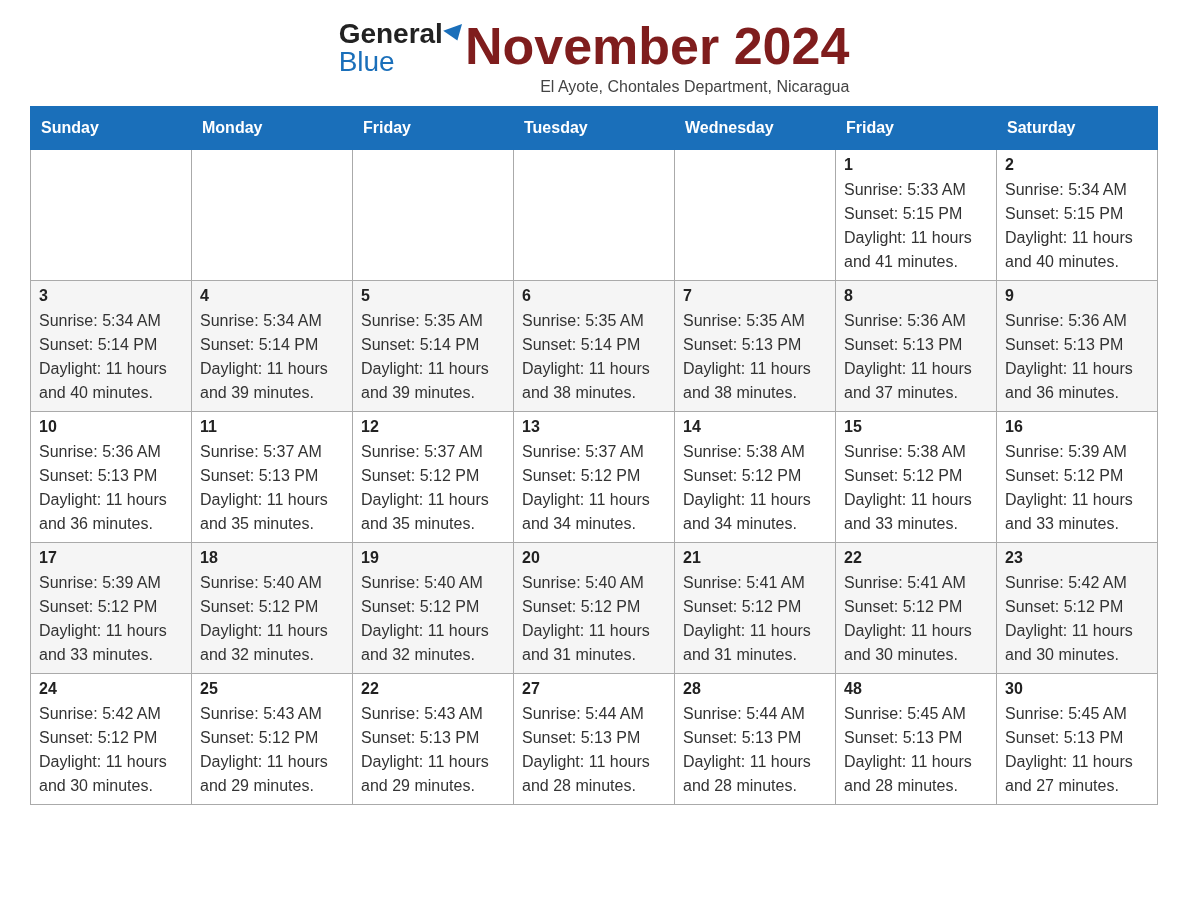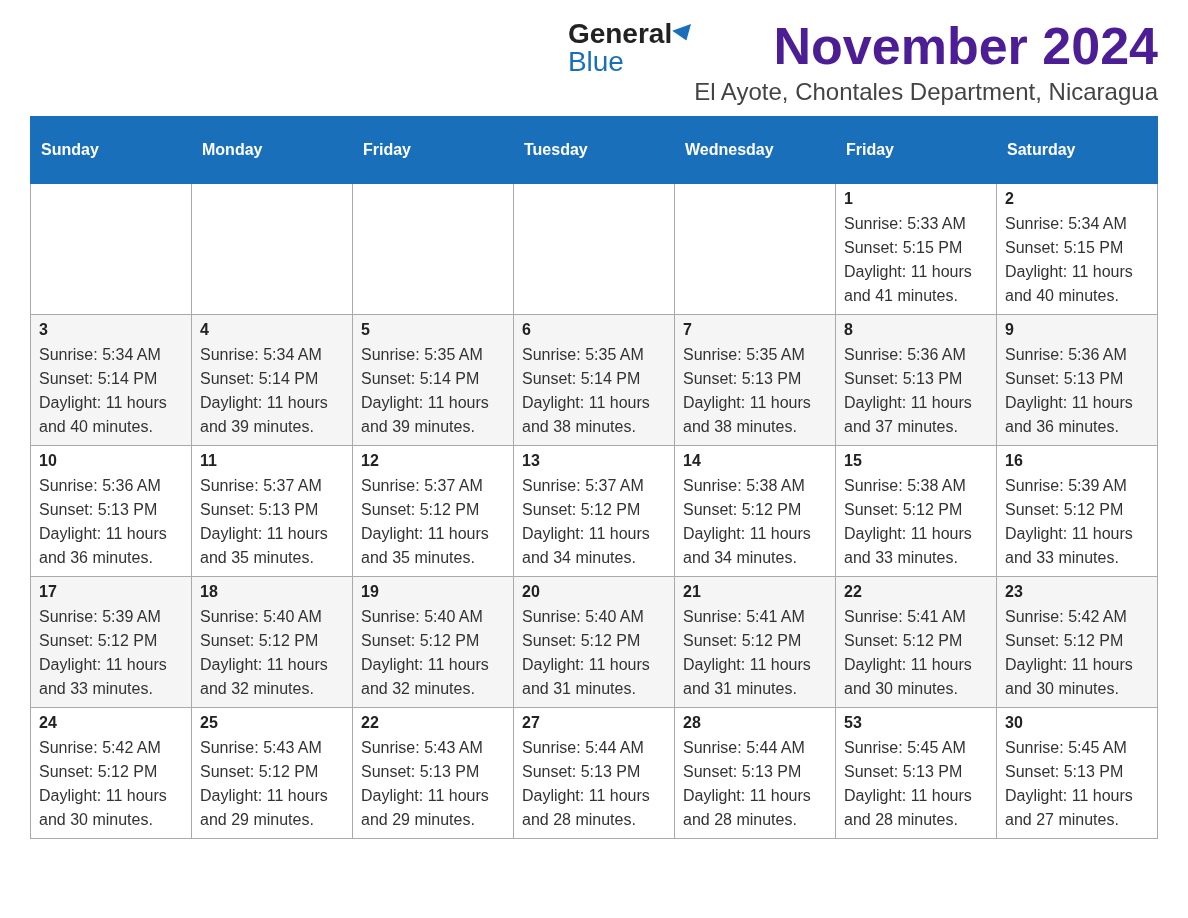--- a/index.html
+++ b/index.html
@@ -6,21 +6,21 @@
     body {
       font-family: Arial, sans-serif;
       background: #fff;
       color: #222;
       width: 1188px;
       min-height: 918px;
       padding: 20px 30px;
     }
     .header {
       display: flex;
-      justify-content: flex-end;
+      justify-content: center;
       align-items: flex-start;
       margin-bottom: 10px;
     }
     .logo {
       display: flex;
       flex-direction: column;
       align-items: flex-start;
     }
     .logo-general {
       font-size: 28px;
@@ -44,39 +44,39 @@
       margin-left: 2px;
       vertical-align: middle;
       transform: rotate(-20deg);
     }
     .title-area {
       text-align: right;
     }
     .month-title {
       font-size: 52px;
       font-weight: bold;
-      color: #4c1d95;
+      color: #7f1d1d;
       line-height: 1;
     }
     .location {
-      font-size: 24px;
+      font-size: 16px;
       color: #444;
       margin-top: 6px;
     }
     .calendar {
       width: 100%;
       border-collapse: collapse;
       margin-top: 10px;
     }
     .calendar th {
       background-color: #1a6fba;
       color: #fff;
       font-size: 16px;
       font-weight: bold;
-      padding: 24px 10px;
+      padding: 12px 10px;
       text-align: left;
       border: 1px solid #1a6fba;
     }
     .calendar td {
       border: 1px solid #aaa;
       vertical-align: top;
       padding: 6px 8px;
       width: 14.28%;
       min-height: 110px;
       height: 110px;
@@ -339,21 +339,21 @@
 and 28 minutes.</div>
         </td>
         <td>
           <div class="day-num">28</div>
           <div class="day-info" style="white-space: pre-line;">Sunrise: 5:44 AM
 Sunset: 5:13 PM
 Daylight: 11 hours
 and 28 minutes.</div>
         </td>
         <td>
-          <div class="day-num">53</div>
+          <div class="day-num">48</div>
           <div class="day-info" style="white-space: pre-line;">Sunrise: 5:45 AM
 Sunset: 5:13 PM
 Daylight: 11 hours
 and 28 minutes.</div>
         </td>
         <td>
           <div class="day-num">30</div>
           <div class="day-info" style="white-space: pre-line;">Sunrise: 5:45 AM
 Sunset: 5:13 PM
 Daylight: 11 hours

